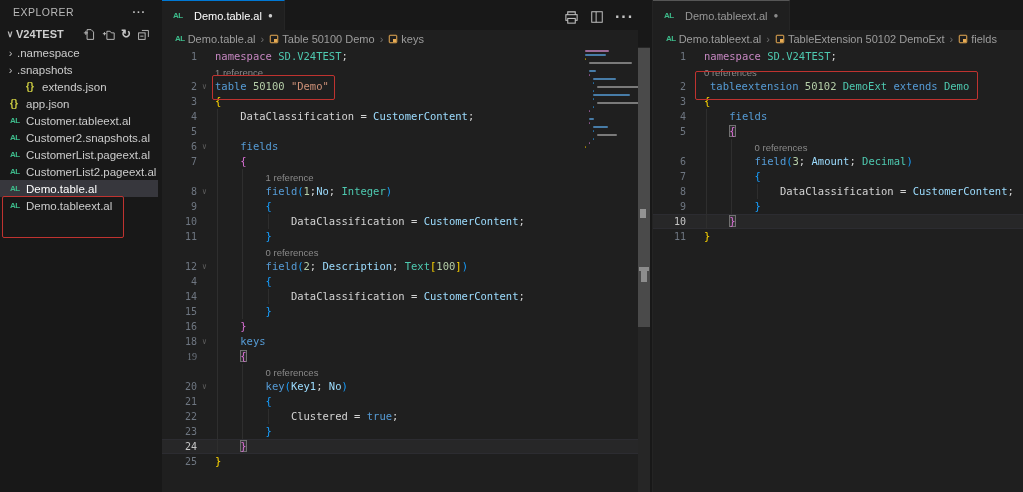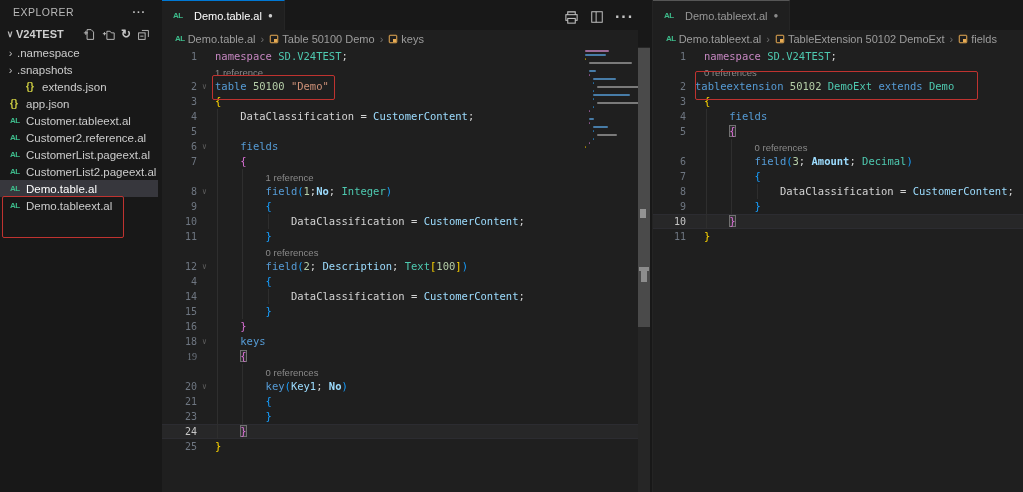--- a/index.html
+++ b/index.html
@@ -49,21 +49,21 @@
   .row{position:relative;height:15px;line-height:15px;white-space:pre;}
   .row.cur{background:rgba(120,120,130,.09);box-shadow:inset 0 1px 0 #2c2c31,inset 0 -1px 0 #2c2c31;}
   .ln{position:absolute;left:0;top:0;text-align:right;color:#6e7681;font-size:10px;}
   .ln.act{color:#c6c6c6;}
   .fold{position:absolute;color:#5d5d5d;font-size:8px;top:0;}
   .guide{position:absolute;top:0;bottom:0;width:1px;background:#2e2e2e;}
   .txt{position:absolute;top:0;text-align:right;}
   .lens{position:absolute;top:1px;font-family:"Liberation Sans",sans-serif;font-size:9.5px;color:#8a8a8a;}
   .ctl{color:#c586c0;} .kw{color:#569cd6;} .ty{color:#4ec9b0;} .nu{color:#b5cea8;}
   .st{color:#ce9178;} .pr{color:#9cdcfe;} .pl{color:#d4d4d4;}
-  .fb{color:#9cdcfe;font-weight:bold;}
+  .fb{color:#9cdcfe;font-weight:normal;}
   .b1{color:#ffd700;} .b2{color:#da70d6;} .b3{color:#179fff;}
   .b2m{color:#da70d6;box-shadow:inset 0 0 0 1px #707070;background:rgba(110,110,110,.18);}
   
   .minimap{position:absolute;left:423px;top:50px;width:53px;height:120px;}
   .mmbar{position:absolute;height:2px;border-radius:1px;opacity:.75;}
   .scrollstrip{position:absolute;left:638px;top:47px;width:12px;height:445px;background:#262626;}
   .thumb{position:absolute;left:0;top:1px;width:12px;height:279px;background:#4a4a4a;}
   .mark1{position:absolute;left:2px;top:162px;width:6px;height:9px;background:#939393;}
   .mark2a{position:absolute;left:1px;top:220px;width:10px;height:4px;background:#8d8d8d;}
   .mark2b{position:absolute;left:3px;top:224px;width:6px;height:11px;background:#8d8d8d;}
@@ -120,21 +120,21 @@
         <div class="titem" style="padding-left: 10px;">
           <span class="ico-json">{}</span>
           <span class="t-label">app.json</span>
         </div>
         <div class="titem" style="padding-left: 10px;">
           <span class="ico-al">AL</span>
           <span class="t-label">Customer.tableext.al</span>
         </div>
         <div class="titem" style="padding-left: 10px;">
           <span class="ico-al">AL</span>
-          <span class="t-label">Customer2.reference.al</span>
+          <span class="t-label">Customer2.snapshots.al</span>
         </div>
         <div class="titem" style="padding-left: 10px;">
           <span class="ico-al">AL</span>
           <span class="t-label">CustomerList.pageext.al</span>
         </div>
         <div class="titem" style="padding-left: 10px;">
           <span class="ico-al">AL</span>
           <span class="t-label">CustomerList2.pageext.al</span>
         </div>
         <div class="titem sel" style="padding-left: 10px;">
@@ -202,20 +202,21 @@
         <div class="row"><div class="guide" style="left: 55px;"></div><div class="guide" style="left: 80.3px;"></div><span class="ln" style="width: 35px;">12</span><span class="fold" style="left: 40px;">∨</span><span class="txt" style="left: 103.6px;"><span class="kw">field</span><span class="b3">(</span><span class="nu">2</span><span class="pl">; </span><span class="pr">Description</span><span class="pl">; </span><span class="ty">Text</span><span class="b1">[</span><span class="nu">100</span><span class="b1">]</span><span class="b3">)</span></span></div>
         <div class="row"><div class="guide" style="left: 55px;"></div><div class="guide" style="left: 80.3px;"></div><span class="ln" style="width: 35px;">4</span><span class="txt" style="left: 103.6px;"><span class="b3">{</span></span></div>
         <div class="row"><div class="guide" style="left: 55px;"></div><div class="guide" style="left: 80.3px;"></div><div class="guide" style="left: 105.6px;"></div><span class="ln" style="width: 35px;">14</span><span class="txt" style="left: 128.9px;"><span class="pl">DataClassification</span><span class="pl"> = </span><span class="pr">CustomerContent</span><span class="pl">;</span></span></div>
         <div class="row"><div class="guide" style="left: 55px;"></div><div class="guide" style="left: 80.3px;"></div><span class="ln" style="width: 35px;">15</span><span class="txt" style="left: 103.6px;"><span class="b3">}</span></span></div>
         <div class="row"><div class="guide" style="left: 55px;"></div><span class="ln" style="width: 35px;">16</span><span class="txt" style="left: 78.3px;"><span class="b2">}</span></span></div>
         <div class="row"><div class="guide" style="left: 55px;"></div><span class="ln" style="width: 35px;">18</span><span class="fold" style="left: 40px;">∨</span><span class="txt" style="left: 78.3px;"><span class="kw">keys</span></span></div>
         <div class="row"><div class="guide" style="left: 55px;"></div><span class="ln" style="width: 35px; font-family: Liberation Serif, serif;">19</span><span class="txt" style="left: 78.3px;"><span class="b2m">{</span></span></div>
         <div class="row"><div class="guide" style="left: 55px;"></div><div class="guide" style="left: 80.3px;"></div><span class="lens" style="left: 103.6px;">0 references</span></div>
         <div class="row"><div class="guide" style="left: 55px;"></div><div class="guide" style="left: 80.3px;"></div><span class="ln" style="width: 35px;">20</span><span class="fold" style="left: 40px;">∨</span><span class="txt" style="left: 103.6px;"><span class="kw">key</span><span class="b3">(</span><span class="pr">Key1</span><span class="pl">; </span><span class="fb">No</span><span class="b3">)</span></span></div>
         <div class="row"><div class="guide" style="left: 55px;"></div><div class="guide" style="left: 80.3px;"></div><span class="ln" style="width: 35px;">21</span><span class="txt" style="left: 103.6px;"><span class="b3">{</span></span></div>
+        <div class="row"><div class="guide" style="left: 55px;"></div><div class="guide" style="left: 80.3px;"></div><div class="guide" style="left: 105.6px;"></div><span class="ln" style="width: 35px;">22</span><span class="txt" style="left: 128.9px;"><span class="pl">Clustered</span><span class="pl"> = </span><span class="kw">true</span><span class="pl">;</span></span></div>
         <div class="row"><div class="guide" style="left: 55px;"></div><div class="guide" style="left: 80.3px;"></div><span class="ln" style="width: 35px;">23</span><span class="txt" style="left: 103.6px;"><span class="b3">}</span></span></div>
         <div class="row cur"><div class="guide" style="left: 55px;"></div><span class="ln act" style="width: 35px;">24</span><span class="txt" style="left: 78.3px;"><span class="b2m">}</span></span></div>
         <div class="row"><span class="ln" style="width: 35px;">25</span><span class="txt" style="left: 53px;"><span class="b1">}</span></span></div>
       </div>
     <div class="minimap">
         <div class="mmbar" style="top: 0px; left: 0px; width: 24.15px; background: rgb(197, 134, 192);"></div>
         <div class="mmbar" style="top: 4px; left: 0px; width: 20.7px; background: rgb(86, 156, 214);"></div>
         <div class="mmbar" style="top: 8px; left: 0px; width: 1.15px; background: rgb(204, 167, 0);"></div>
         <div class="mmbar" style="top: 12px; left: 4px; width: 42.55px; background: rgb(154, 154, 154);"></div>
         <div class="mmbar" style="top: 20px; left: 4px; width: 6.9px; background: rgb(86, 156, 214);"></div>
@@ -267,21 +268,21 @@
           </svg>&nbsp;<span>TableExtension 50102 DemoExt</span></span>
         <span class="crumb-sep">›</span>
         <span class="crumb"><svg width="10" height="10" viewBox="0 0 16 16">
             <rect x="2" y="2" width="12" height="12" rx="1" fill="none" stroke="#e8ab53" stroke-width="1.6"></rect>
             <rect x="8" y="8" width="5" height="5" fill="#e8ab53"></rect>
           </svg>&nbsp;<span>fields</span></span>
       </div>
     <div class="code">
         <div class="row"><span class="ln" style="width: 33px;">1</span><span class="txt" style="left: 51px;"><span class="ctl">namespace</span><span class="pl"> </span><span class="ty">SD.V24TEST</span><span class="pl">;</span></span></div>
         <div class="row"><span class="lens" style="left: 51px;">0 references</span></div>
-        <div class="row"><span class="ln" style="width: 33px;">2</span><span class="txt" style="left: 42px;"><span class="kw">tableextension</span><span class="pl"> </span><span class="nu">50102</span><span class="pl"> </span><span class="ty">DemoExt</span><span class="pl"> </span><span class="kw">extends</span><span class="pl"> </span><span class="ty">Demo</span></span></div>
+        <div class="row"><span class="ln" style="width: 33px;">2</span><span class="txt" style="left: 57px;"><span class="kw">tableextension</span><span class="pl"> </span><span class="nu">50102</span><span class="pl"> </span><span class="ty">DemoExt</span><span class="pl"> </span><span class="kw">extends</span><span class="pl"> </span><span class="ty">Demo</span></span></div>
         <div class="row"><span class="ln" style="width: 33px;">3</span><span class="txt" style="left: 51px;"><span class="b1">{</span></span></div>
         <div class="row"><div class="guide" style="left: 53px;"></div><span class="ln" style="width: 33px;">4</span><span class="txt" style="left: 76.3px;"><span class="kw">fields</span></span></div>
         <div class="row"><div class="guide" style="left: 53px;"></div><span class="ln" style="width: 33px;">5</span><span class="txt" style="left: 76.3px;"><span class="b2m">{</span></span></div>
         <div class="row"><div class="guide" style="left: 53px;"></div><div class="guide" style="left: 78.3px;"></div><span class="lens" style="left: 101.6px;">0 references</span></div>
         <div class="row"><div class="guide" style="left: 53px;"></div><div class="guide" style="left: 78.3px;"></div><span class="ln" style="width: 33px;">6</span><span class="txt" style="left: 101.6px;"><span class="kw">field</span><span class="b3">(</span><span class="nu">3</span><span class="pl">; </span><span class="fb">Amount</span><span class="pl">; </span><span class="ty">Decimal</span><span class="b3">)</span></span></div>
         <div class="row"><div class="guide" style="left: 53px;"></div><div class="guide" style="left: 78.3px;"></div><span class="ln" style="width: 33px;">7</span><span class="txt" style="left: 101.6px;"><span class="b3">{</span></span></div>
         <div class="row"><div class="guide" style="left: 53px;"></div><div class="guide" style="left: 78.3px;"></div><div class="guide" style="left: 103.6px;"></div><span class="ln" style="width: 33px;">8</span><span class="txt" style="left: 126.9px;"><span class="pl">DataClassification</span><span class="pl"> = </span><span class="pr">CustomerContent</span><span class="pl">;</span></span></div>
         <div class="row"><div class="guide" style="left: 53px;"></div><div class="guide" style="left: 78.3px;"></div><span class="ln" style="width: 33px;">9</span><span class="txt" style="left: 101.6px;"><span class="b3">}</span></span></div>
         <div class="row cur"><div class="guide" style="left: 53px;"></div><span class="ln act" style="width: 33px;">10</span><span class="txt" style="left: 76.3px;"><span class="b2m">}</span></span></div>
         <div class="row"><span class="ln" style="width: 33px;">11</span><span class="txt" style="left: 51px;"><span class="b1">}</span></span></div>

